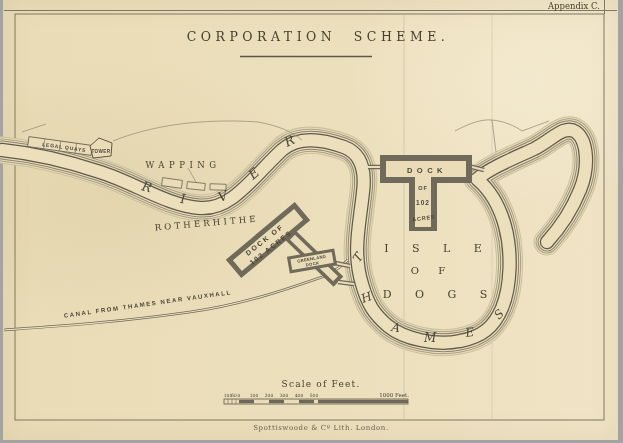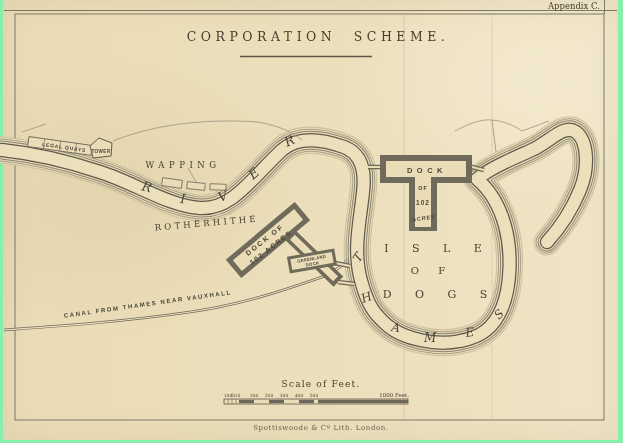--- a/index.html
+++ b/index.html
@@ -1,16 +1,16 @@
 <!DOCTYPE html>
 <html><head>
 <meta charset="utf-8">
 <style>
   html,body{margin:0;padding:0;background:#fbfaf5;}
-  .stage{position:relative;width:623px;height:443px;overflow:hidden;background:#86efac;
+  .stage{position:relative;width:623px;height:443px;overflow:hidden;background:#a3a3a3;
          font-family:"DejaVu Serif", serif;}
   .paper{position:absolute;left:3px;top:0;width:615px;height:440px;
     background:
       radial-gradient(ellipse 300px 200px at 18% 45%, rgba(190,170,120,.16), transparent 70%),
       radial-gradient(ellipse 260px 180px at 85% 18%, rgba(255,250,235,.28), transparent 70%),
       linear-gradient(90deg,#e9dcb6 0%,#ecdfbc 55%,#f0e4c6 100%);
     box-shadow: inset 0 0 30px rgba(140,120,80,.12);}
   svg{position:absolute;left:0;top:0;}
   .hairline{stroke:#7e7866;stroke-width:1;fill:none;}
   .riv{fill:none;stroke-linecap:round;stroke-linejoin:round;}

